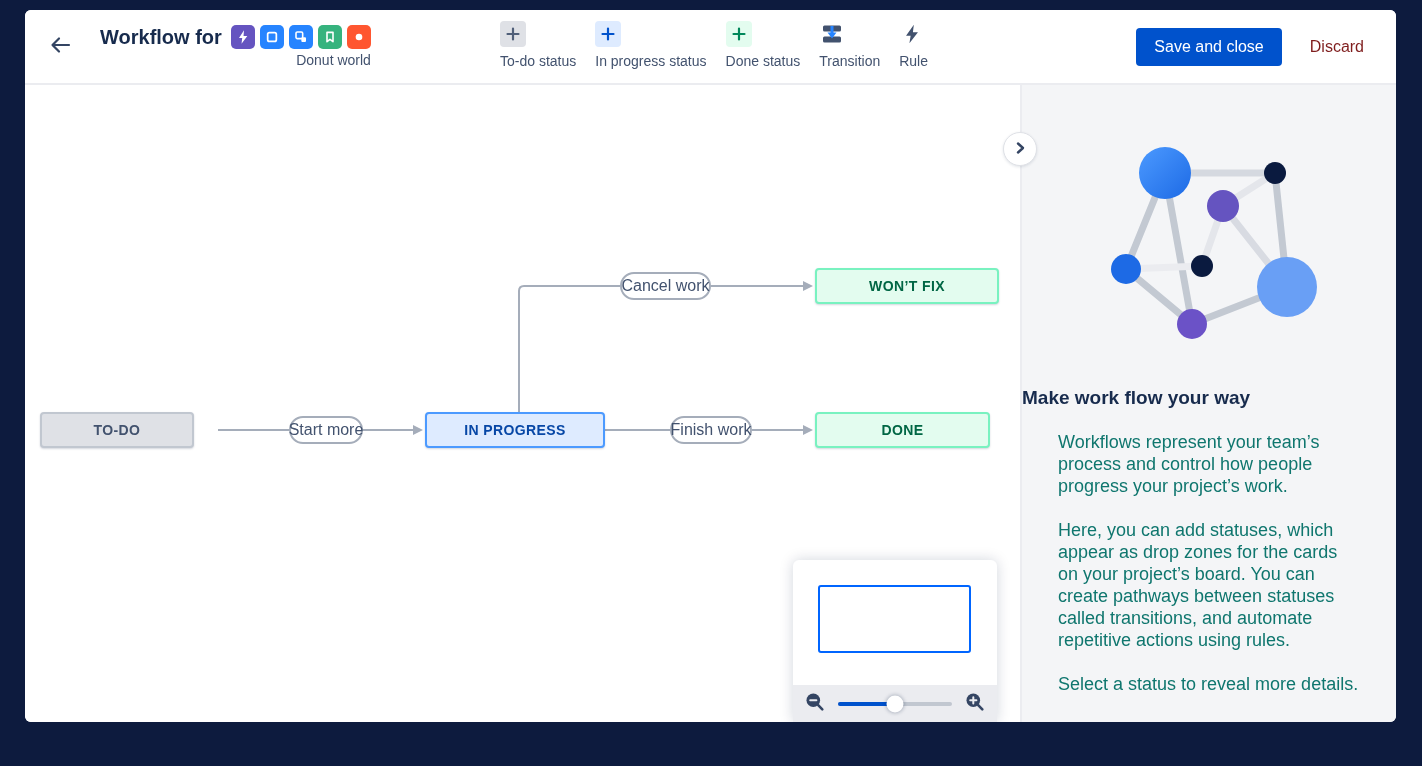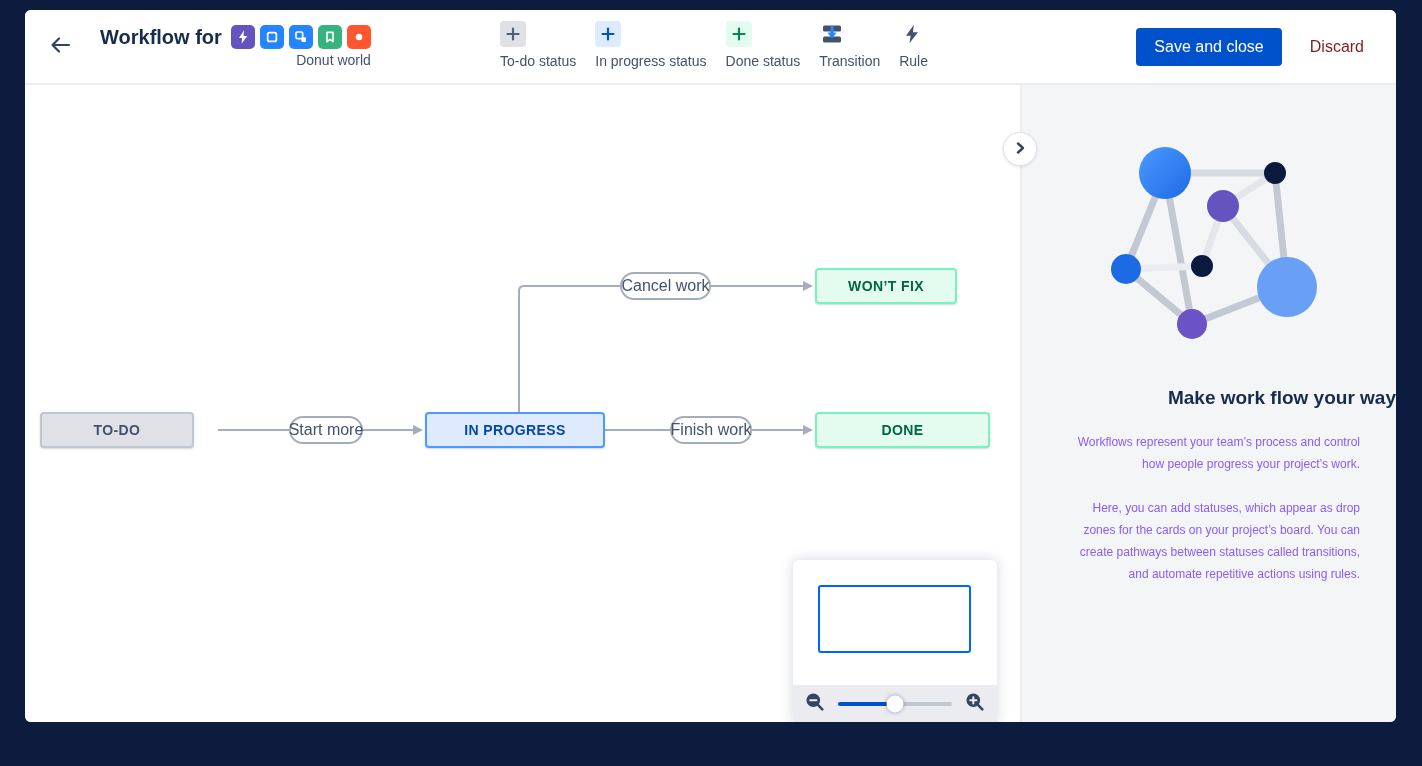--- a/index.html
+++ b/index.html
@@ -64,21 +64,21 @@
   .discard-btn {
     background:none; border:none; color:#7f1d1d; font-family:inherit;
     font-size:16px; font-weight:500; cursor:pointer;
   }
 
   
   .content { flex:1; display:flex; position:relative; min-height:0; }
   .canvas { width:995px; flex:0 0 995px; background:#fff; position:relative; }
   .sidebar {
     flex:1; background:#F4F5F7; border-left:2px solid #EBECF0;
-    overflow:hidden; text-align:right;
+    overflow:hidden; text-align:left;
   }
   .collapse-btn {
     position:absolute; left:995px; top:47px; transform:translateX(-50%);
     width:34px; height:34px; border-radius:50%;
     background:#fff; border:1px solid #DFE1E6;
     box-shadow:0 1px 3px rgba(9,30,66,.12);
     display:flex; align-items:center; justify-content:center;
     cursor:pointer; z-index:6;
   }
 
@@ -90,21 +90,21 @@
     font-size:14px; font-weight:700; letter-spacing:.4px;
     border:2px solid; border-radius:4px;
     box-shadow:0 1px 2px rgba(9,30,66,.18); cursor:pointer;
   }
   .status--todo       { background:#DFE1E6; border-color:#C1C7D0; color:#42526E; }
   .status--inprogress { background:#DEEBFF; border-color:#4C9AFF; color:#0747A6; }
   .status--done       { background:#E3FCEF; border-color:#79F2C0; color:#006644; }
   .st-todo     { left:15px;  top:327px; width:154px; }
   .st-progress { left:400px; top:327px; width:180px; }
   .st-done     { left:790px; top:327px; width:175px; }
-  .st-wontfix  { left:790px; top:183px; width:142px; }
+  .st-wontfix  { left:790px; top:183px; width:184px; }
 
   .pill {
     position:absolute; height:28px; background:#fff;
     border:2px solid #A5ADBA; border-radius:14px;
     color:#42526E; font-size:16px;
     display:flex; align-items:center; justify-content:center;
     cursor:pointer; white-space:nowrap;
   }
   .pill-start  { left:264px; top:331px; width:74px; }
   .pill-finish { left:645px; top:331px; width:82px; }
@@ -129,21 +129,21 @@
   .zoom-thumb {
     position:absolute; left:50%; top:50%; transform:translate(-50%,-50%);
     width:17px; height:17px; border-radius:50%; background:#fff;
     box-shadow:0 0 4px rgba(9,30,66,.4); cursor:grab;
   }
   .zoom-btn { background:none; border:none; padding:0; cursor:pointer; display:flex; }
 
   
   .illustration { display:block; margin:0 auto; }
   .side-heading { font-size:19px; font-weight:700; color:#172B4D; margin-top:32px; }
-  .side-p { width:302px; margin:22px auto 0; font-size:12px; line-height:22px; color:#8b5cf6; }
+  .side-p { width:302px; margin:22px auto 0; font-size:18px; line-height:22px; color:#0f766e; }
 </style>
 </head>
 <body>
 
 <div class="app">
 
   <div class="topbar">
     <button class="back-btn">
       <span>
         <svg width="24" height="24" viewBox="0 0 24 24" fill="none">
@@ -332,15 +332,16 @@
         <circle cx="201" cy="121" r="16" fill="#6554C0"></circle>
         <circle cx="104" cy="184" r="15" fill="#1D6AE5"></circle>
         <circle cx="180" cy="181" r="11" fill="#0A1A3F"></circle>
         <circle cx="265" cy="202" r="30" fill="#699FF5"></circle>
         <circle cx="170" cy="239" r="15" fill="#6B52C7"></circle>
       </svg>
 
       <div class="side-heading">Make work flow your way</div>
       <p class="side-p">Workflows represent your team’s process and control how people progress your project’s work.</p>
       <p class="side-p">Here, you can add statuses, which appear as drop zones for the cards on your project’s board. You can create pathways between statuses called transitions, and automate repetitive actions using rules.</p>
+      <p class="side-p">Select a status to reveal more details.</p>
     </div>
   </div>
 </div>
 
 </body></html>

